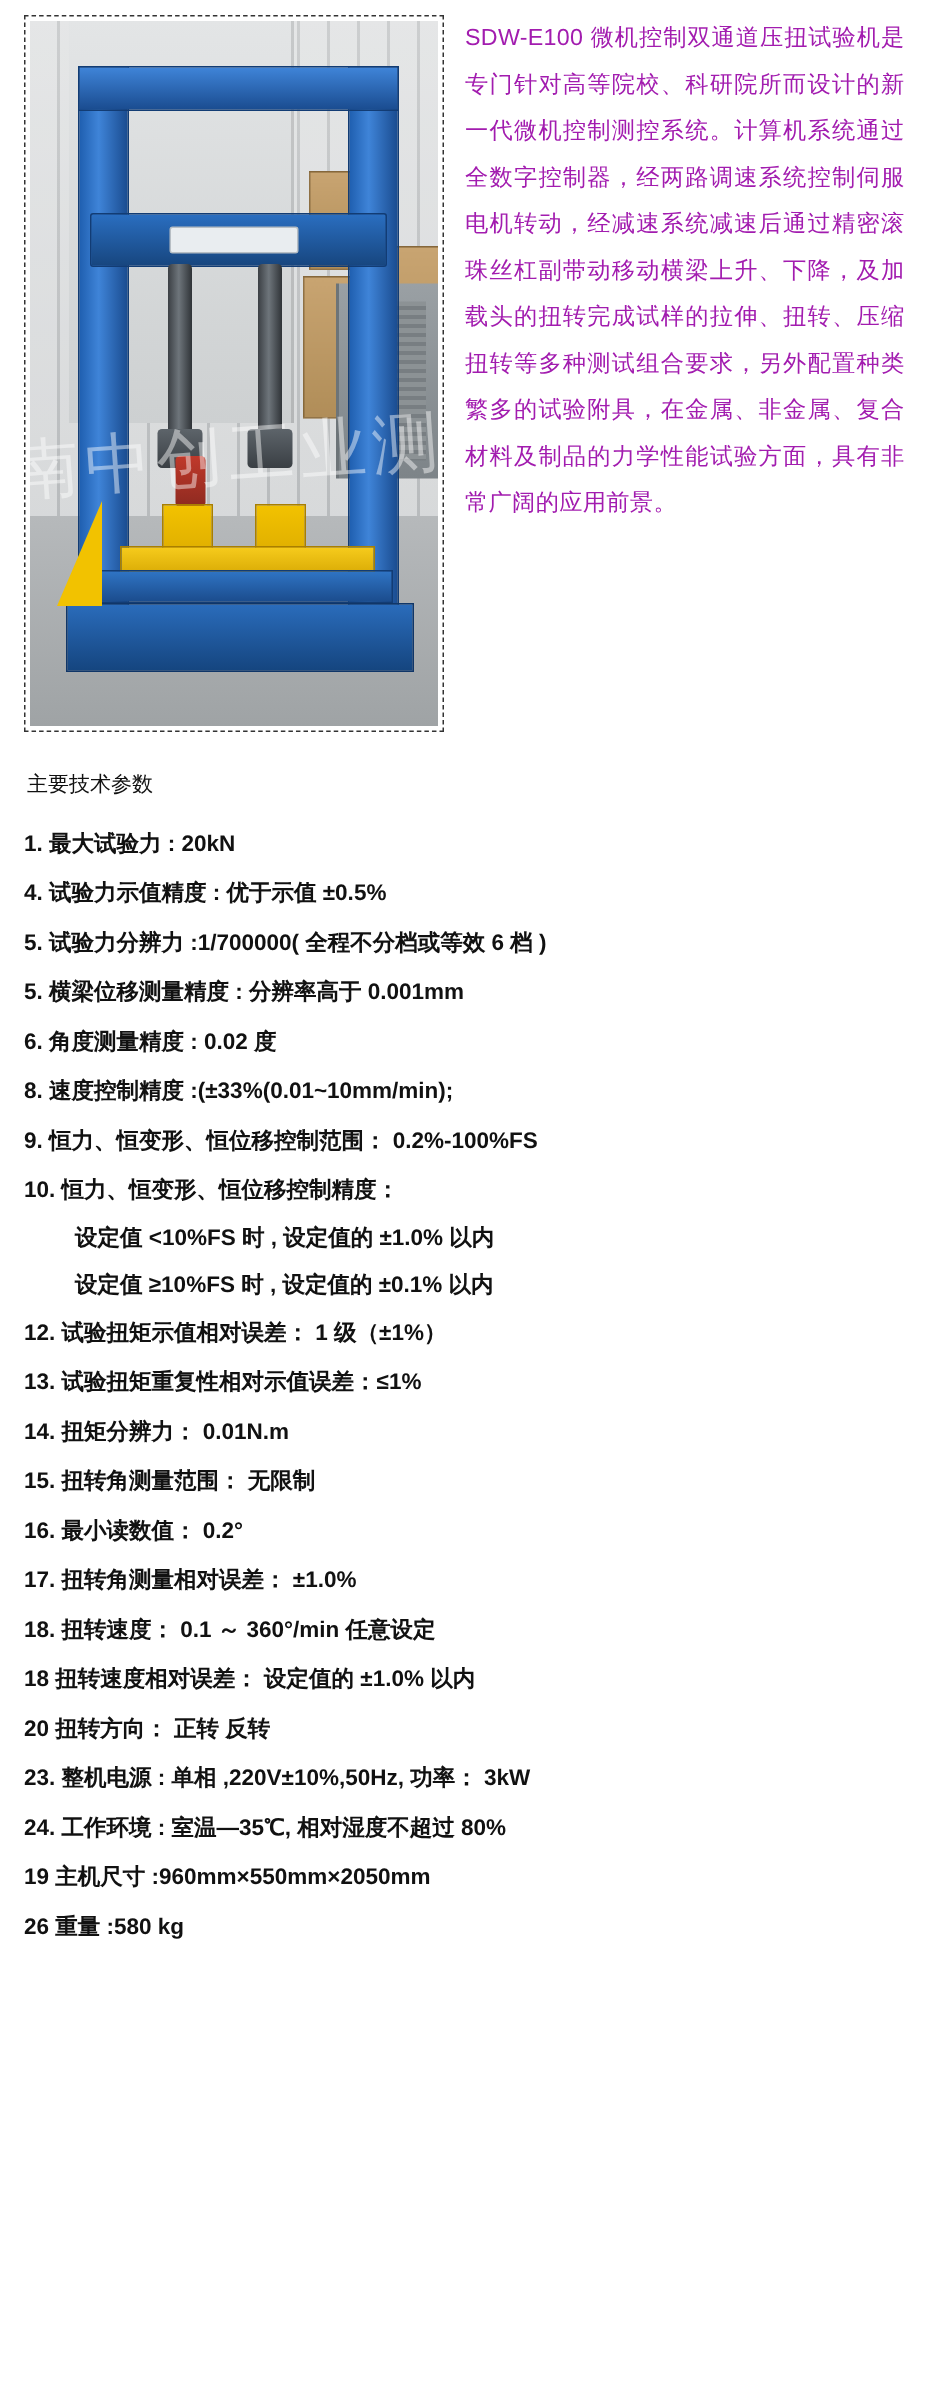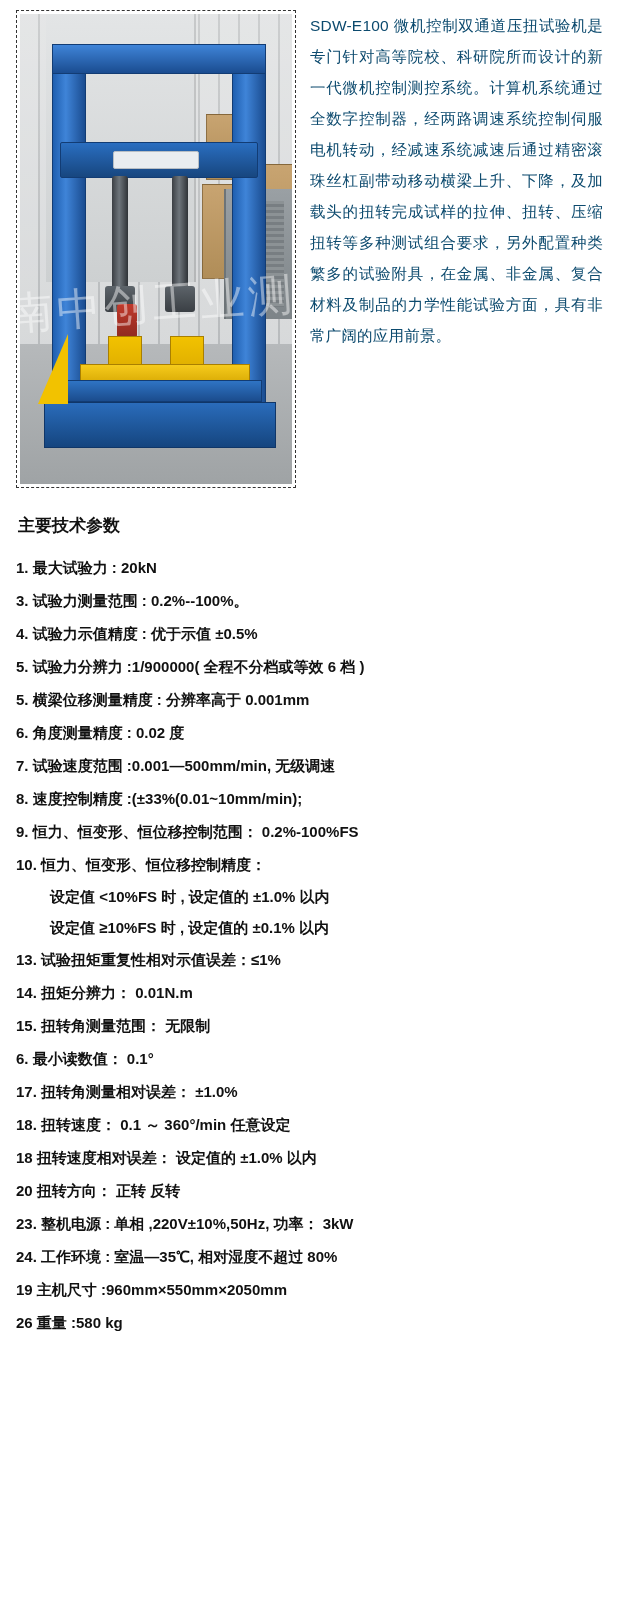--- a/index.html
+++ b/index.html
@@ -167,29 +167,29 @@
     white-space: nowrap;
     transform: rotate(-4deg);
     pointer-events: none;
   }
 
   .intro {
     flex: 1 1 auto;
     font-size: 15.5px;
     line-height: 31px;
     letter-spacing: 0.2px;
-    color: #0c4a6e;
+    color: #a21caf;
     text-align: justify;
   }
 
   
   .spec-title {
     margin: 26px 0 14px 2px;
-    font-size: 17px;
-    font-weight: bold;
+    font-size: 14px;
+    font-weight: normal;
     color: #111;
   }
   .spec-list {
     margin: 0;
     padding: 0;
     list-style: none;
   }
   .spec-list li {
     font-size: 15px;
     line-height: 33px;
@@ -241,35 +241,34 @@
       </div>
     </div>
 
     <div class="intro">SDW-E100 微机控制双通道压扭试验机是专门针对高等院校、科研院所而设计的新一代微机控制测控系统。计算机系统通过全数字控制器，经两路调速系统控制伺服电机转动，经减速系统减速后通过精密滚珠丝杠副带动移动横梁上升、下降，及加载头的扭转完成试样的拉伸、扭转、压缩扭转等多种测试组合要求，另外配置种类繁多的试验附具，在金属、非金属、复合材料及制品的力学性能试验方面，具有非常广阔的应用前景。</div>
   </div>
 
   <div class="spec-title">主要技术参数</div>
 
   <ul class="spec-list">
     <li>1. 最大试验力 : 20kN</li>
-    <li>3. 试验力测量范围 : 0.2%--100%。</li>
     <li>4. 试验力示值精度 : 优于示值 ±0.5%</li>
-    <li>5. 试验力分辨力 :1/900000( 全程不分档或等效 6 档 )</li>
+    <li>5. 试验力分辨力 :1/700000( 全程不分档或等效 6 档 )</li>
     <li>5. 横梁位移测量精度 : 分辨率高于 0.001mm</li>
     <li>6. 角度测量精度 : 0.02 度</li>
-    <li>7. 试验速度范围 :0.001—500mm/min, 无级调速</li>
     <li>8. 速度控制精度 :(±33%(0.01~10mm/min);</li>
     <li>9. 恒力、恒变形、恒位移控制范围： 0.2%-100%FS</li>
     <li>10. 恒力、恒变形、恒位移控制精度：</li>
     <li class="indent">设定值 &lt;10%FS 时 , 设定值的 ±1.0% 以内</li>
     <li class="indent">设定值 ≥10%FS 时 , 设定值的 ±0.1% 以内</li>
+    <li>12. 试验扭矩示值相对误差： 1 级（±1%）</li>
     <li>13. 试验扭矩重复性相对示值误差：≤1%</li>
     <li>14. 扭矩分辨力： 0.01N.m</li>
     <li>15. 扭转角测量范围： 无限制</li>
-    <li>6. 最小读数值： 0.1°</li>
+    <li>16. 最小读数值： 0.2°</li>
     <li>17. 扭转角测量相对误差： ±1.0%</li>
     <li>18. 扭转速度： 0.1 ～ 360°/min 任意设定</li>
     <li>18 扭转速度相对误差： 设定值的 ±1.0% 以内</li>
     <li>20 扭转方向： 正转 反转</li>
     <li>23. 整机电源 : 单相 ,220V±10%,50Hz, 功率： 3kW</li>
     <li>24. 工作环境 : 室温—35℃, 相对湿度不超过 80%</li>
     <li>19 主机尺寸 :960mm×550mm×2050mm</li>
     <li>26 重量 :580 kg</li>
   </ul>
 

